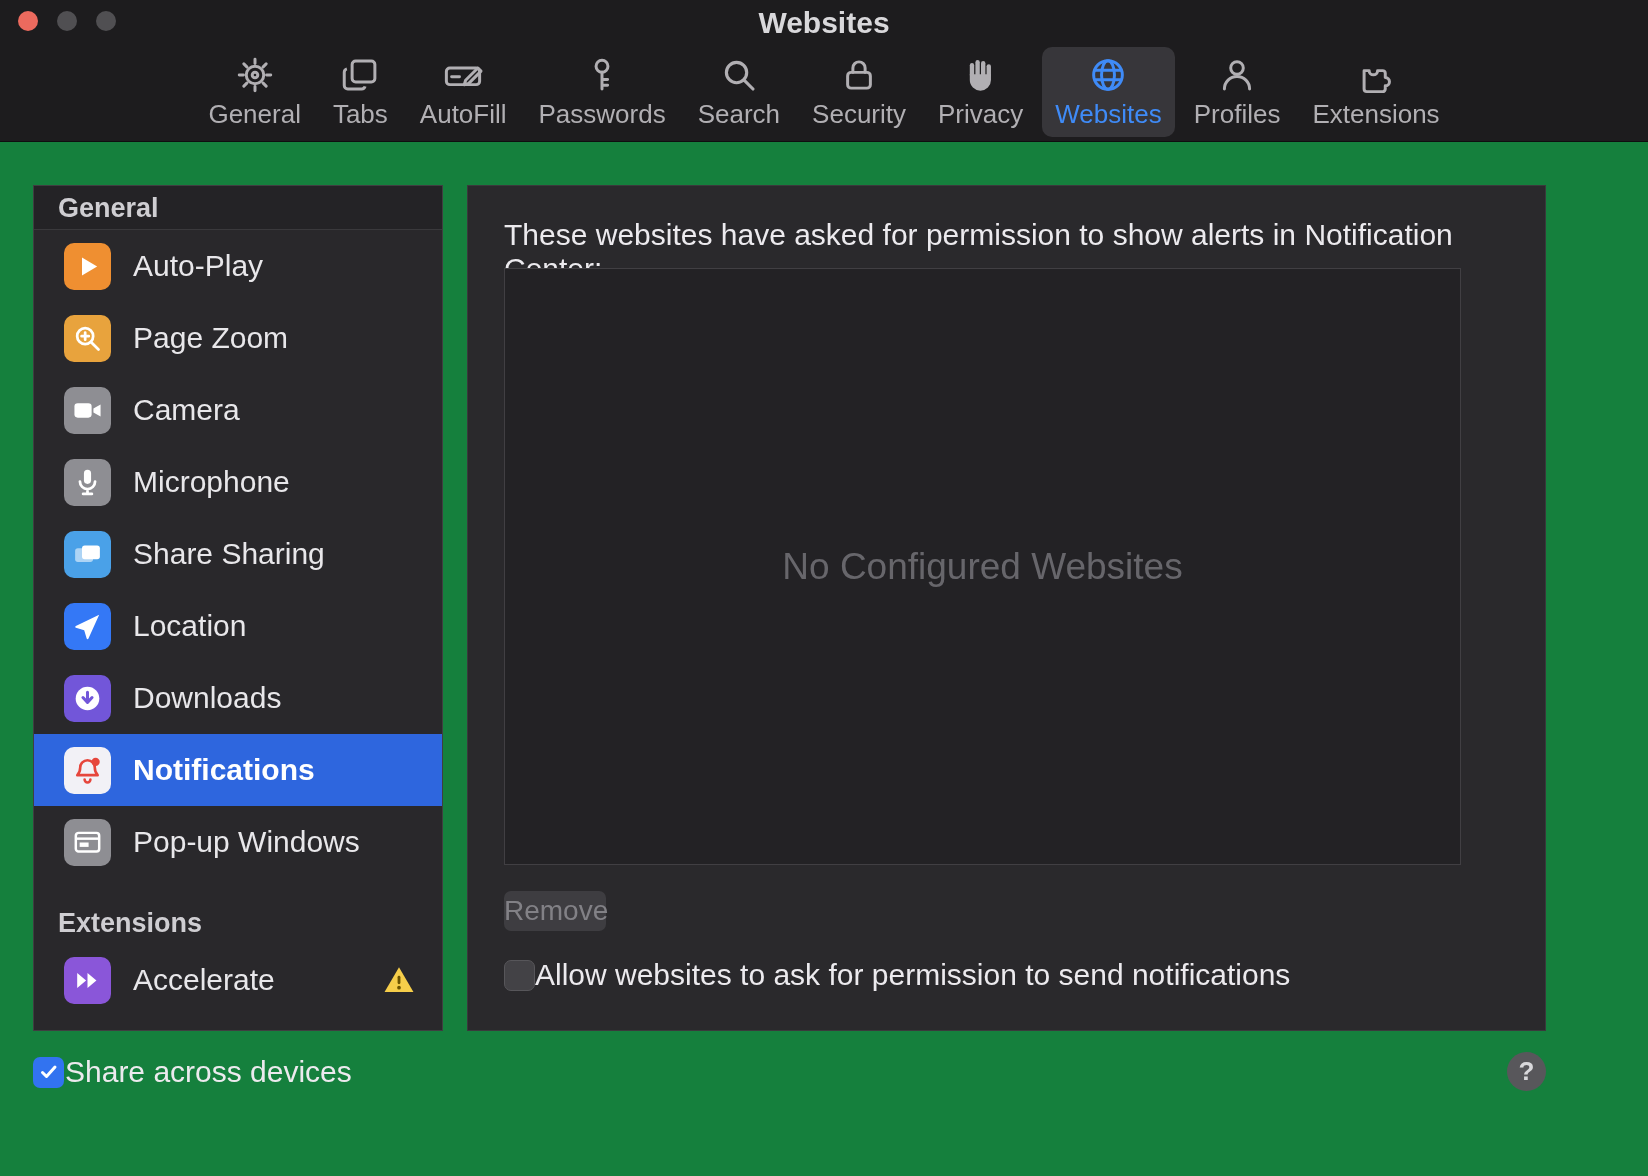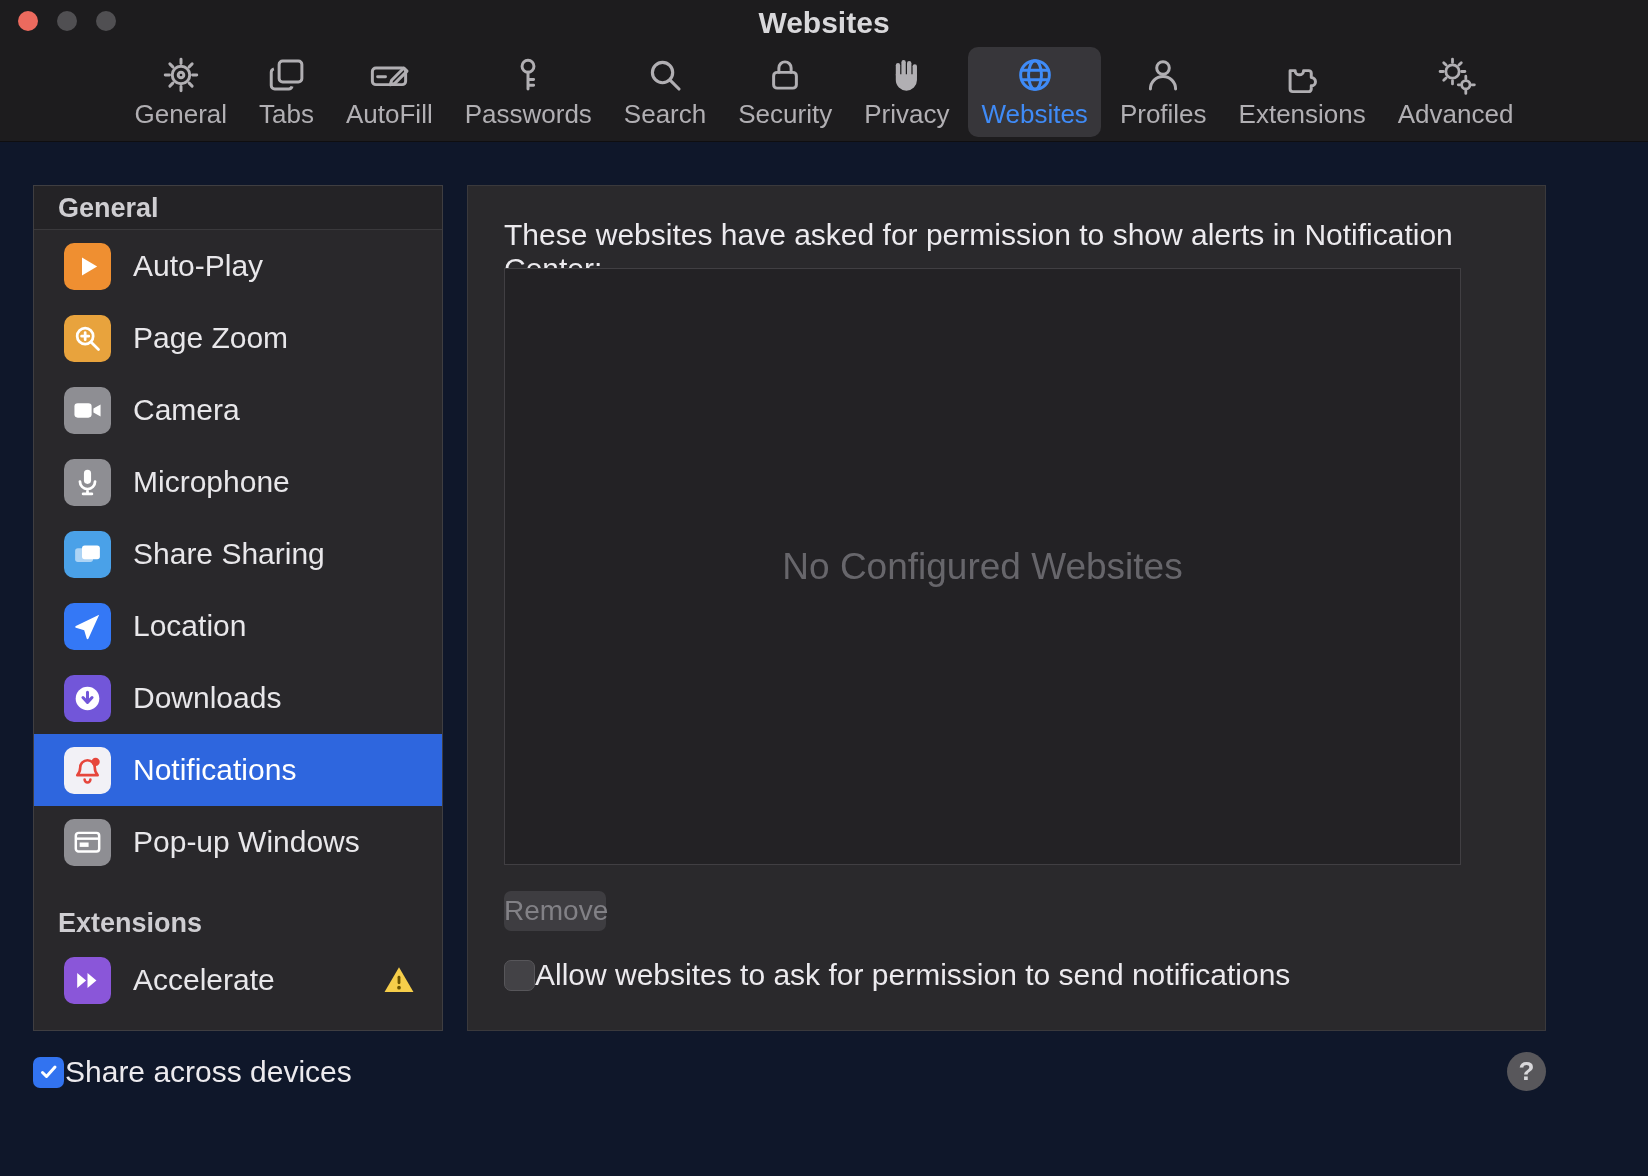--- a/index.html
+++ b/index.html
@@ -1,18 +1,18 @@
 <!DOCTYPE html>
 <html><head>
 <meta charset="utf-8">
 <style>
   * { margin:0; padding:0; box-sizing:border-box; }
   html,body { width:1648px; height:1176px; overflow:hidden; }
   body { font-family:"Liberation Sans", sans-serif; background:#2b2a2d; }
-  .window { position:relative; width:1648px; height:1176px; background:#0f172a; overflow:hidden; }
+  .window { position:relative; width:1648px; height:1176px; background:#15803d; overflow:hidden; }
 
   
   .titlebar { position:absolute; top:0; left:0; right:0; height:42px; background:#1d1c1e; }
   .traffic { position:absolute; left:18px; top:11px; display:flex; gap:19px; }
   .tl { width:20px; height:20px; border-radius:50%; }
   .tl.close { background:#ec6a5e; }
   .tl.min, .tl.zoom { background:#504f52; }
   .win-title { position:absolute; left:0; right:0; top:0; height:42px; line-height:46px;
                text-align:center; font-size:30px; font-weight:700; color:#d9d8db; }
 
@@ -27,21 +27,21 @@
   .tb-item.selected { background:#37363a; color:#3f8bf7; }
 
   
   .sidebar { position:absolute; left:33px; top:185px; width:410px; height:846px;
              background:#29282b; border:1px solid #3f3e41; overflow:hidden; }
   .sb-header { height:44px; line-height:44px; padding-left:24px; font-size:27px; font-weight:700;
                color:#cfced2; background:#242326; border-bottom:1px solid #3a393c; }
   .sb-header.plain { background:transparent; border-bottom:none; margin-top:24px; height:42px; line-height:42px; }
   .sb-row { height:72px; display:flex; align-items:center; padding-left:30px; gap:22px; }
   .sb-row.selected { background:#2e66de; }
-  .sb-row.selected .sb-label { color:#ffffff; }
+  .sb-row.selected .sb-label { color:#ffffff;font-weight:bold; }
   .sb-icon { width:47px; height:47px; border-radius:10px; flex:0 0 47px;
              display:flex; align-items:center; justify-content:center; }
   .sb-icon svg { width:33px; height:33px; display:block; }
   .sb-label { font-size:30px; color:#e8e7ea; white-space:nowrap; }
   .sb-warn { margin-left:auto; margin-right:26px; }
   .sb-warn svg { width:34px; height:34px; display:block; }
 
   
   .main-panel { position:absolute; left:467px; top:185px; width:1079px; height:846px;
                 background:#2a292c; border:1px solid #3a393c; }
@@ -183,31 +183,20 @@
 
     <div class="tb-item">
       <span>
           <svg viewBox="0 0 24 24" fill="none" stroke="currentColor" stroke-width="1.7" stroke-linejoin="round">
             <path d="M5.2 9.5h2.9a2.4 2.4 0 1 0 4.8 0h2.9a1.5 1.5 0 0 1 1.5 1.5v2.4a2.4 2.4 0 1 1 0 4.8v1.8a1.5 1.5 0 0 1-1.5 1.5H6.7a1.5 1.5 0 0 1-1.5-1.5z"></path>
           </svg>
         </span>
       <span class="tb-label">Extensions</span>
     </div>
 
-    <div class="tb-item">
-      <span>
-          <svg viewBox="0 0 24 24" fill="none" stroke="currentColor" stroke-width="1.6" stroke-linecap="round">
-            <circle cx="10" cy="10" r="3.8"></circle>
-            <path d="M10 4.8V2.9M10 15.2v1.9M4.8 10H2.9M15.2 10h1.9M6.32 6.32 4.98 4.98M13.68 6.32l1.34-1.34M6.32 13.68l-1.34 1.34"></path>
-            <circle cx="17.6" cy="17.6" r="2.4"></circle>
-            <path d="M17.6 14.2v-1.5M17.6 21v1.5M21 17.6h1.5M14.2 17.6h-.9"></path>
-          </svg>
-        </span>
-      <span class="tb-label">Advanced</span>
-    </div>
 
   </div>
 
   <div class="sidebar">
     <div class="sb-header">General</div>
 
     <div class="sb-row">
       <span class="sb-icon" style="background-color: rgb(239, 143, 49);">
           <svg viewBox="0 0 24 24">
             <path d="M8 5.5v13l11-6.5z" fill="#fff"></path>

